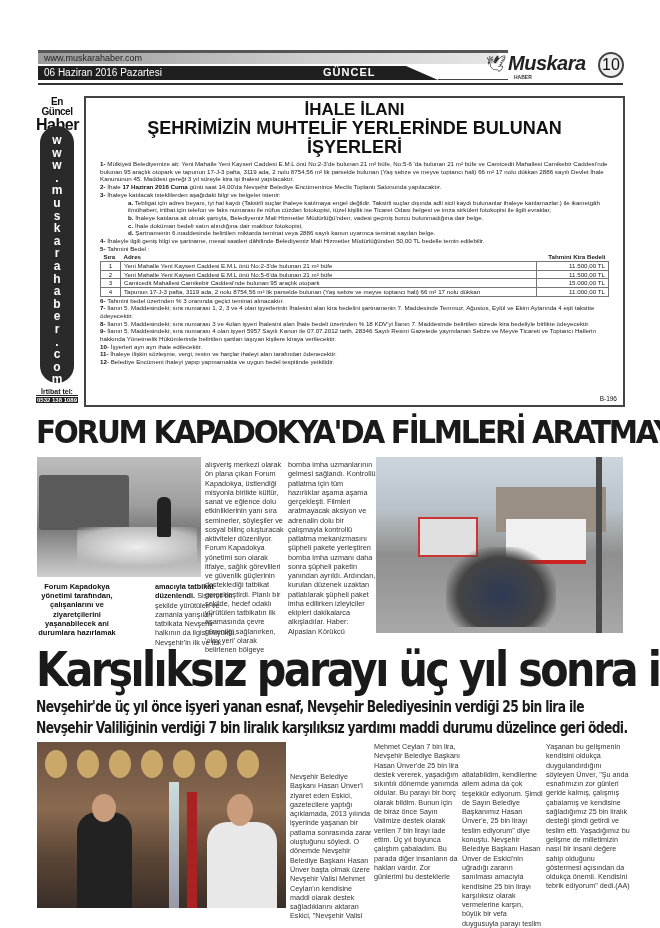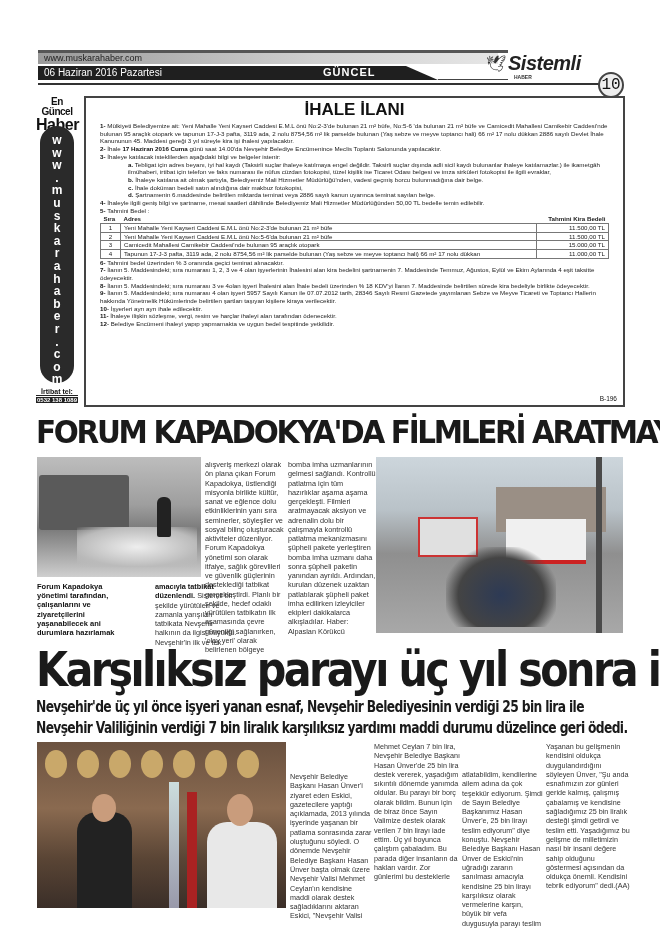--- a/index.html
+++ b/index.html
@@ -16,21 +16,21 @@
     clip-path: polygon(0 0, 92% 0, 100% 100%, 0 100%); }
   .hdr-date { position: absolute; left: 6px; top: 17px; font-size: 10px; color: #fff; }
   .hdr-section { position: absolute; left: 285px; top: 16px; font-size: 11px; font-weight: bold; color: #fff; letter-spacing: 1px; }
   .hdr-rule { position: absolute; left: 400px; top: 29px; width: 70px; height: 1px; background: #444; }
   .hdr-bottom { position: absolute; left: 0; top: 33px; width: 585px; height: 2px; background: #333; }
   .logo { position: absolute; left: 448px; top: 2px; width: 110px; height: 28px; }
   .logo-bird { position: absolute; left: 0; top: 2px; font-size: 16px; color: #333; }
   .logo-text { position: absolute; left: 22px; top: 0; font-size: 20px; font-weight: bold; color: #222; font-style: italic; letter-spacing: -0.5px; }
   .logo-sub { position: absolute; left: 28px; top: 22px; font-size: 5px; color: #333; font-weight: bold; }
   .page-num { position: absolute; left: 560px; top: 2px; width: 26px; height: 26px; border: 2px solid #444; border-radius: 50%;
-    font-family: Liberation Mono, monospace; font-size: 16px; text-align: center; line-height: 22px; background: #eee; margin-top: 20px; }
+    font-family: Liberation Sans, sans-serif; font-size: 16px; text-align: center; line-height: 22px; background: #eee; }
 
   
   .side { position: absolute; left: 36px; top: 97px; width: 42px; height: 312px; }
   .side-en { font-size: 10px; font-weight: bold; text-align: center; line-height: 10px; letter-spacing: -0.5px; }
   .side-haber { font-size: 16px; font-weight: 900; text-align: center; line-height: 16px; letter-spacing: -0.5px; }
   .side-pill { position: absolute; left: 4px; top: 29px; width: 34px; height: 257px; background: #2a2a2a; border-radius: 17px 17px 17px 17px;
     display: flex; flex-direction: column; align-items: center; padding-top: 8px; }
   .side-pill span { color: #fff; font-weight: bold; font-size: 12px; line-height: 12.6px; }
   .side-contact { position: absolute; left: 0; top: 291px; width: 42px; text-align: center; }
   .side-contact-label { font-size: 7px; font-weight: bold; border-bottom: 1px solid #222; }
@@ -61,21 +61,21 @@
   .ph1 .spray { position: absolute; left: 40px; top: 70px; width: 120px; height: 40px; background: radial-gradient(ellipse at center, #eee 0%, #bbb 70%, transparent 100%); }
   .ph1 .man { position: absolute; left: 120px; top: 40px; width: 14px; height: 40px; background: #222; border-radius: 6px 6px 2px 2px; }
   .ph2 { left: 376px; top: 457px; width: 247px; height: 176px;
     background: linear-gradient(180deg, #cdd6dc 0%, #b9c2c8 30%, #8f8f8f 55%, #a8a8a8 100%); }
   .ph2 .bld { position: absolute; left: 120px; top: 30px; width: 110px; height: 45px; background: #9a8f85; }
   .ph2 .amb { position: absolute; left: 42px; top: 60px; width: 60px; height: 40px; background: #e0e0e0; border: 2px solid #c33; }
   .ph2 .amb2 { position: absolute; left: 130px; top: 62px; width: 80px; height: 45px; background: #f0f0f0; border-bottom: 4px solid #c22; }
   .ph2 .crowd { position: absolute; left: 70px; top: 90px; width: 110px; height: 80px; background: radial-gradient(ellipse at 50% 60%, #2d3a55 0%, #444 55%, transparent 75%); }
   .ph2 .pole { position: absolute; left: 220px; top: 0; width: 6px; height: 176px; background: #4a4a4a; }
 
-  .cap-bold { position: absolute; left: 37px; top: 582px; width: 80px; font-size: 7.5px; line-height: 9.2px; font-weight: bold; }
+  .cap-bold { position: absolute; left: 37px; top: 582px; width: 80px; font-size: 7.5px; line-height: 9.2px; font-weight: bold; text-align: center; }
   .col { position: absolute; font-size: 7.3px; line-height: 9.25px; color: #333; }
   .col b { color: #111; }
   .c1 { left: 119px; top: 582px; width: 84px; margin-left: 36px; }
   .c2 { left: 205px; top: 460px; width: 84px; }
   .c3 { left: 288px; top: 460px; width: 88px; }
 
   
   .h-kars { position: absolute; left: 36px; top: 640px; width: 600px; font-family: "DejaVu Sans", sans-serif; font-weight: bold;
     font-size: 48px; line-height: 58px; letter-spacing: -3px; transform: scaleX(0.86); transform-origin: left; white-space: nowrap; color: #1a1a1a; }
   .sub-kars { position: absolute; left: 36px; font-family: "DejaVu Sans", sans-serif; font-weight: bold; font-size: 15px;
@@ -106,21 +106,21 @@
   <div class="hdr-topbar"></div>
   <div class="hdr-topbar-top"></div>
   <span class="hdr-url">www.muskarahaber.com</span>
   <div class="hdr-datebar"></div>
   <span class="hdr-date">06 Haziran 2016 Pazartesi</span>
   <span class="hdr-section">GÜNCEL</span>
   <div class="hdr-rule"></div>
   <div class="hdr-bottom"></div>
   <div class="logo">
     <span class="logo-bird">🕊</span>
-    <span class="logo-text">Sistemli</span>
+    <span class="logo-text">Muskara</span>
     <span class="logo-sub">HABER</span>
   </div>
   <div class="page-num">10</div>
 </div>
 
 <div class="side">
   <div class="side-en">En Güncel</div>
   <div class="side-haber">Haber</div>
   <div class="side-pill" id="side-pill">
       <span>w</span>
@@ -145,20 +145,21 @@
       <span>m</span>
     </div>
   <div class="side-contact">
     <div class="side-contact-label">İrtibat tel:</div>
     <div class="side-contact-num">0532 138 1089</div>
   </div>
 </div>
 
 <div class="ad">
   <div class="ad-title">İHALE İLANI</div>
+  <div class="ad-title l2">ŞEHRİMİZİN MUHTELİF YERLERİNDE BULUNAN İŞYERLERİ</div>
   <div class="ad-body">
     <div><b>1-</b> <span>Mülkiyeti Belediyemize ait: Yeni Mahalle Yeni Kayseri Caddesi E.M.L önü No:2-3'de bulunan 21 m² büfe, No:5-6 'da bulunan 21 m² büfe ve Camicedit Mahallesi Camikebir Caddesi'nde bulunan 95 araçlık otopark ve tapunun 17-J-3 pafta, 3119 ada, 2 nolu 8754,56 m² lik parselde bulunan (Yaş sebze ve meyve toptancı hali) 66 m² 17 nolu dükkan 2886 sayılı Devlet İhale Kanununun 45. Maddesi gereği 3 yıl süreyle kira işi ihalesi yapılacaktır.</span></div>
     <div><b>2-</b> <span>İhale</span> <b>17 Haziran 2016 Cuma</b> <span>günü saat 14.00'da Nevşehir Belediye Encümenince Meclis Toplantı Salonunda yapılacaktır.</span></div>
     <div><b>3-</b> <span>İhaleye katılacak isteklilerden aşağıdaki bilgi ve belgeler istenir:</span></div>
     <div class="ind"><b>a.</b> <span>Tebligat için adres beyanı, iyi hal kaydı (Taksirli suçlar ihaleye katılmaya engel değildir. Taksirli suçlar dışında adli sicil kaydı bulunanlar ihaleye katılamazlar.) ile ikametgâh ilmühaberi, irtibat için telefon ve faks numarası ile nüfus cüzdan fotokopisi, tüzel kişilik ise Ticaret Odası belgesi ve imza sirküleri fotokopisi ile ilgili evraklar,</span></div>
     <div class="ind"><b>b.</b> <span>İhaleye katılana ait olmak şartıyla, Belediyemiz Mali Hizmetler Müdürlüğü'nden, vadesi geçmiş borcu bulunmadığına dair belge.</span></div>
     <div class="ind"><b>c.</b> <span>İhale doküman bedeli satın alındığına dair makbuz fotokopisi,</span></div>
     <div class="ind"><b>d.</b> <span>Şartnamenin 6.maddesinde belirtilen miktarda teminat veya 2886 sayılı kanun uyarınca teminat sayılan belge.</span></div>
     <div><b>4-</b> <span>İhaleyle ilgili geniş bilgi ve şartname, mesai saatleri dâhilinde Belediyemiz Mali Hizmetler Müdürlüğünden 50,00 TL bedelle temin edilebilir.</span></div>
     <div><b>5-</b> <span>Tahmini Bedel :</span></div>

